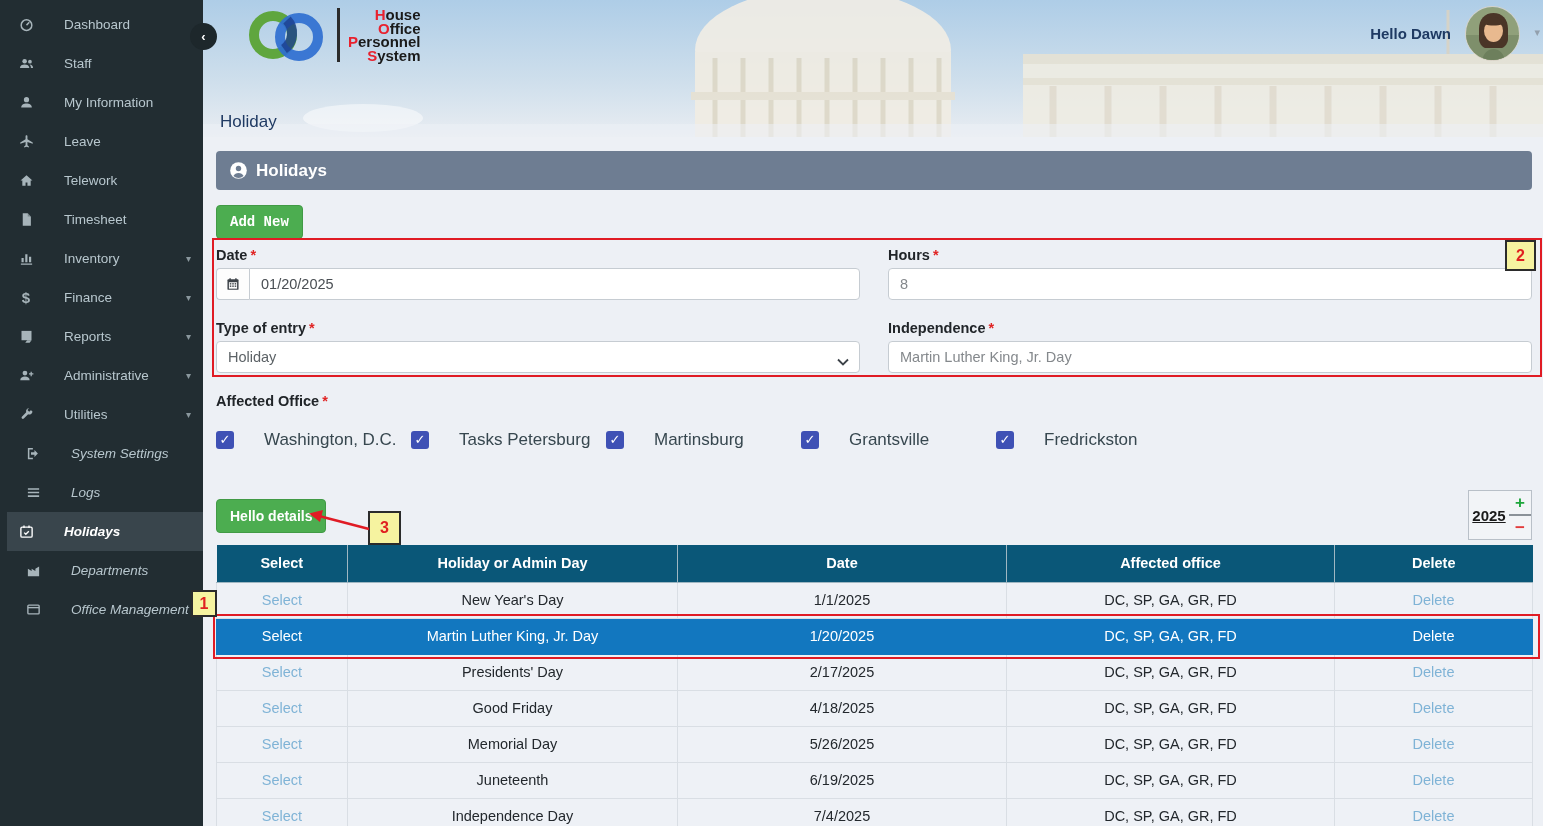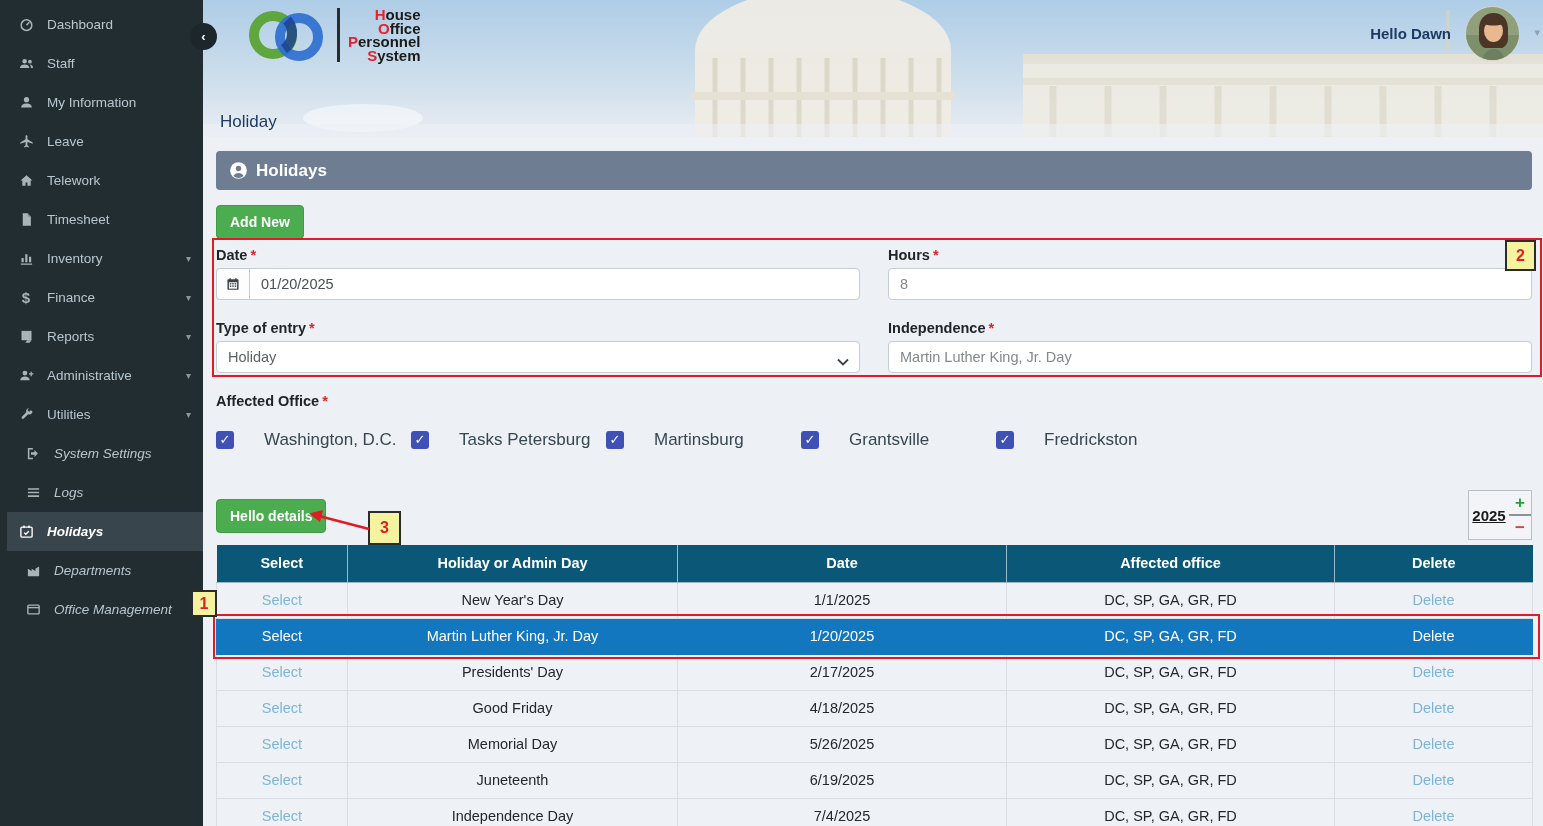--- a/index.html
+++ b/index.html
@@ -3,21 +3,21 @@
 <meta charset="utf-8">
 <style>
   * { margin:0; padding:0; box-sizing:border-box; }
   html,body { width:1543px; height:826px; overflow:hidden; }
   body { font-family:"Liberation Sans", sans-serif; background:#edf0f5; }
   #app { position:relative; width:1543px; height:826px; background:#edf0f5; overflow:hidden; }
 
   
   .sidebar { position:absolute; left:0; top:0; width:203px; height:826px; background:#222d32; z-index:5; }
   .nav { padding-top:5px; }
-  .nav-item { height:39px; display:flex; align-items:center; padding-left:17px; color:#b8c7ce; font-size:13.5px; cursor:pointer; position:relative; }
+  .nav-item { height:39px; display:flex; align-items:center; padding-left:17px; color:#b8c7ce; font-size:13.5px; cursor:pointer; position:relative;gap:17px; }
   .nav-item .nicon { width:18px; height:16px; display:flex; align-items:center; justify-content:center; color:#a7b4ba; flex:0 0 18px; }
   .nav-item .nicon svg { width:15px; height:15px; }
   .nav-item .nlabel { margin-left:12px; white-space:nowrap; }
   .nav-item .caret { position:absolute; right:12px; color:#8a979d; font-size:10px; }
   .nav-item.sub { padding-left:24px;font-style:italic; }
   .nav-item.active { background:#39454c; color:#fff; margin-left:7px; padding-left:10px; }
   .nav-item.active .nicon { color:#fff; }
   .collapse-btn { position:absolute; left:190px; top:23px; width:27px; height:27px; border-radius:50%; background:#1d272b; color:#fff; display:flex; align-items:center; justify-content:center; font-size:13px; font-weight:bold; z-index:9; cursor:pointer; }
 
   
@@ -36,21 +36,21 @@
   .hdr-caret { position:absolute; right:3px; top:26px; color:#93a0ad; font-size:11px; cursor:pointer; }
   .page-title { position:absolute; left:17px; bottom:5px; font-size:17px; color:#1f3a63; }
 
   
   .content { position:absolute; left:0; top:137px; width:1340px; height:689px; background:#edf0f5; padding:14px 11px 0 13px; }
 
   .panel-header { height:39px; background:#6e7d92; border-radius:4px; color:#fff; display:flex; align-items:center; padding-left:13px; font-size:17px; font-weight:bold; }
   .panel-header .picon { display:flex; margin-right:8px; }
 
   .btn-green { display:inline-block; background:#4cad50; border:1px solid #419a45; color:#fff; font-weight:bold; font-size:14px; padding:8px 13px; border-radius:4px; cursor:pointer; font-family:"Liberation Sans",sans-serif; }
-  .addnew { margin-top:15px; }
+  .addnew { margin-top:15px;font-family:Liberation Mono, monospace; }
 
   .form-grid { display:flex; margin-top:2px; }
   .fcol { width:644px; }
   .fcol + .fcol { margin-left:28px; }
   .flabel { margin-top:6px; font-size:14.5px; font-weight:bold; color:#212529; }
   .req { color:#e02424; margin-left:3px; }
   .input-group { display:flex; margin-top:5px; height:32px; }
   .addon { width:33px; border:1px solid #c6ccd2; border-right:none; border-radius:4px 0 0 4px; background:#fdfdfd; display:flex; align-items:center; justify-content:center; color:#3c4248; }
   .tinput { flex:1; height:32px; border:1px solid #c6ccd2; border-radius:0 4px 4px 0; background:#fff; font-size:14.5px; padding:0 11px; color:#4a4f54; font-family:"Liberation Sans",sans-serif; outline:none; }
   .tinput.full { border-radius:4px; }

